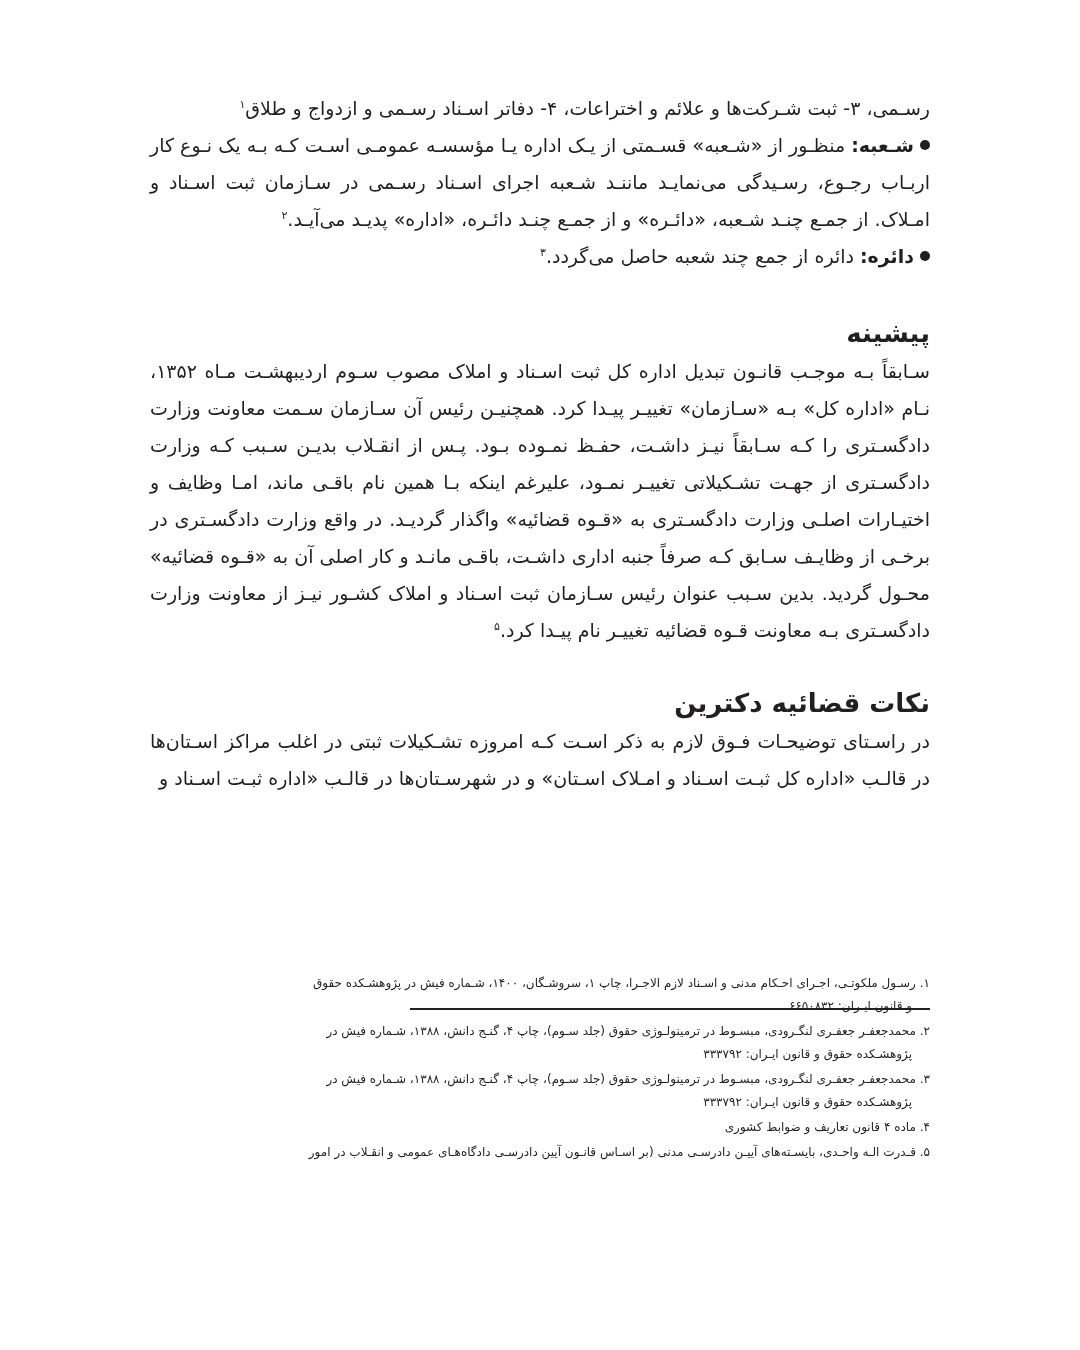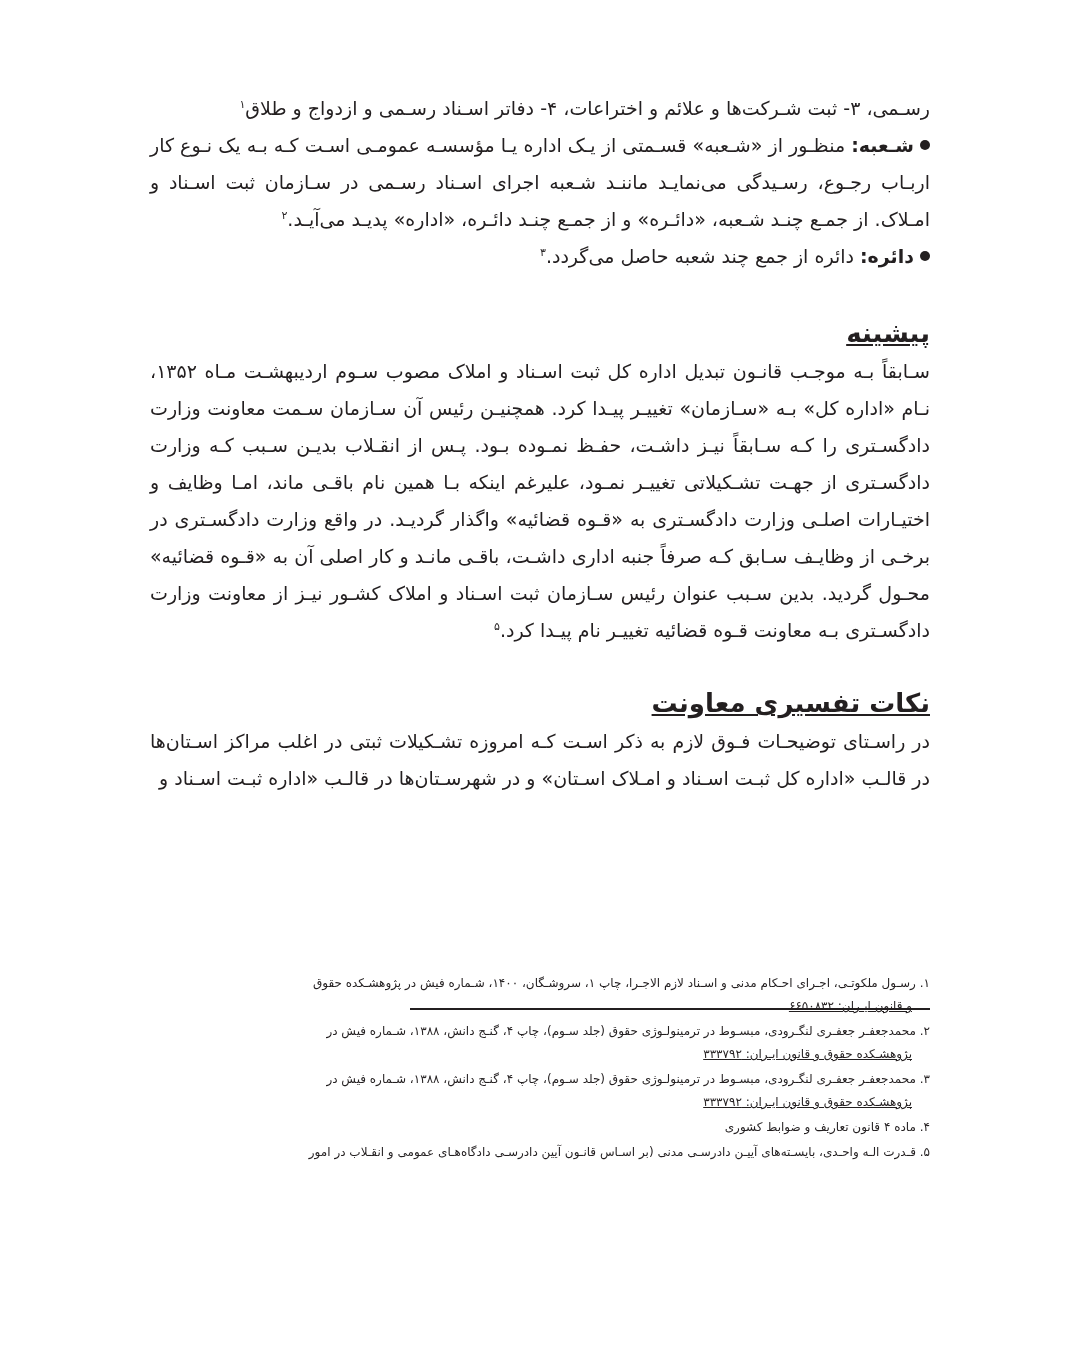--- a/index.html
+++ b/index.html
@@ -55,21 +55,20 @@
     sup.fn {
       font-size: 11px;
       vertical-align: super;
       line-height: 0;
     }
     h2.section-heading {
       font-size: 26px;
       font-weight: bold;
       margin: 0;
       line-height: 40px;
-      text-decoration: underline;
     }
     #heading-pishineh {
       margin-top: 38px;
     }
     #heading-nokat {
       margin-top: 34px;
     }
     p.para {
       margin: 0;
       font-size: 19px;
@@ -98,21 +97,20 @@
       margin: 0 0 2px 0;
       text-align: justify;
       text-align-last: right;
     }
     .footnote .fn-num {
       display: inline;
     }
     .footnote .fn-cont {
       display: block;
       padding-right: 18px;
-      text-decoration: underline;
     }
   </style>
 </head>
 <body>
 
 <div class="page">
 
   <p class="cont-line">
     <span>رسـمی، ۳- ثبت شـرکت‌ها و علائم و اختراعات، ۴- دفاتر اسـناد رسـمی و ازدواج و طلاق</span><sup class="fn">۱</sup>
   </p>
@@ -126,21 +124,21 @@
     <span class="dot"></span><span class="term">دائره:</span>
     <span class="body">دائره از جمع چند شعبه حاصل می‌گردد.</span><sup class="fn">۳</sup>
   </div>
 
 
   <h2 class="section-heading" id="heading-pishineh">پیشینه</h2>
   <p class="para">
     <span>سـابقاً بـه موجـب قانـون تبدیل اداره کل ثبت اسـناد و املاک مصوب سـوم اردیبهشـت مـاه ۱۳۵۲، نـام «اداره کل» بـه «سـازمان» تغییـر پیـدا کرد. همچنیـن رئیس آن سـازمان سـمت معاونت وزارت دادگسـتری را کـه سـابقاً نیـز داشـت، حفـظ نمـوده بـود. پـس از انقـلاب بدیـن سـبب کـه وزارت دادگسـتری از جهـت تشـکیلاتی تغییـر نمـود، علیرغم اینکه بـا همین نام باقـی ماند، امـا وظایف و اختیـارات اصلـی وزارت دادگسـتری به «قـوه قضائیه» واگذار گردیـد. در واقع وزارت دادگسـتری در برخـی از وظایـف سـابق کـه صرفاً جنبه اداری داشـت، باقـی مانـد و کار اصلی آن به «قـوه قضائیه» محـول گردید. بدین سـبب عنوان رئیس سـازمان ثبت اسـناد و املاک کشـور نیـز از معاونت وزارت دادگسـتری بـه معاونت قـوه قضائیه تغییـر نام پیـدا کرد.</span><sup class="fn">۵</sup>
   </p>
 
-  <h2 class="section-heading" id="heading-nokat">نکات تفسیری معاونت</h2>
+  <h2 class="section-heading" id="heading-nokat">نکات قضائیه دکترین</h2>
   <p class="para">در راسـتای توضیحـات فـوق لازم به ذکر اسـت کـه امروزه تشـکیلات ثبتی در اغلب مراکز اسـتان‌ها در قالـب «اداره کل ثبـت اسـناد و امـلاک اسـتان» و در شهرسـتان‌ها در قالـب «اداره ثبـت اسـناد و</p>
 
 </div>
 
 <div class="divider"></div>
 
 <div class="footnotes">
   <div class="footnote">
     <span class="fn-num">۱.</span>
     <span>رسـول ملکوتـی، اجـرای احـکام مدنی و اسـناد لازم الاجـرا، چاپ ۱، سروشـگان، ۱۴۰۰، شـماره فیش در پژوهشـکده حقوق</span>

